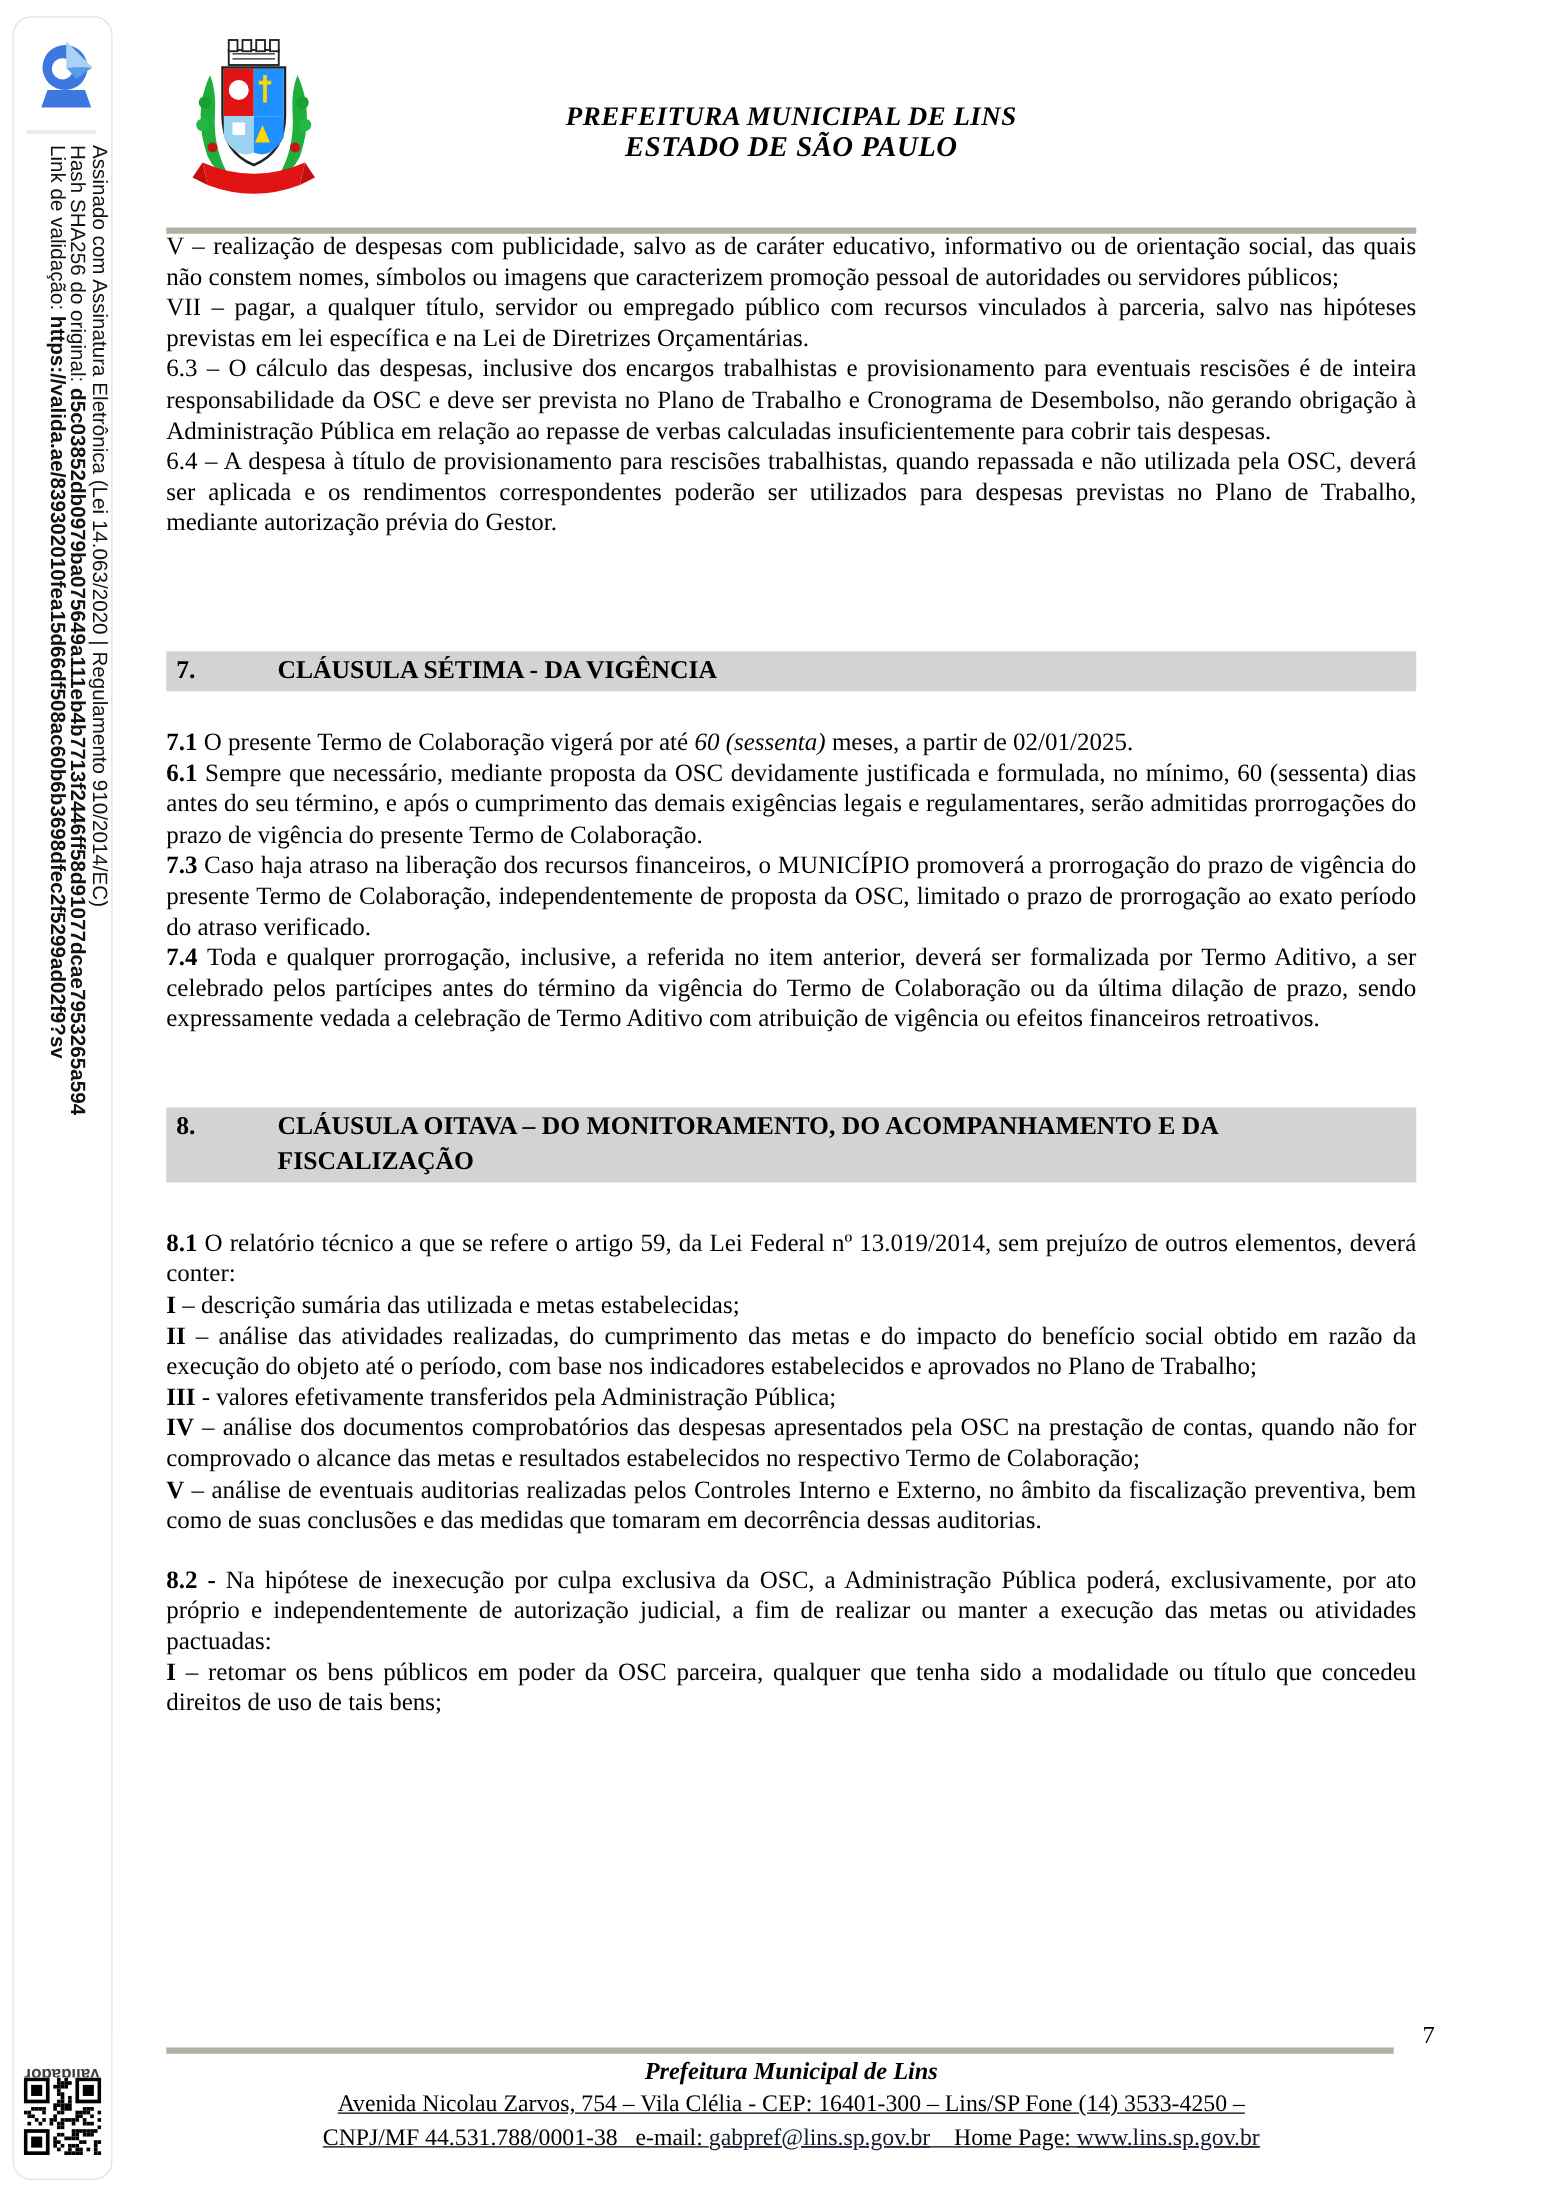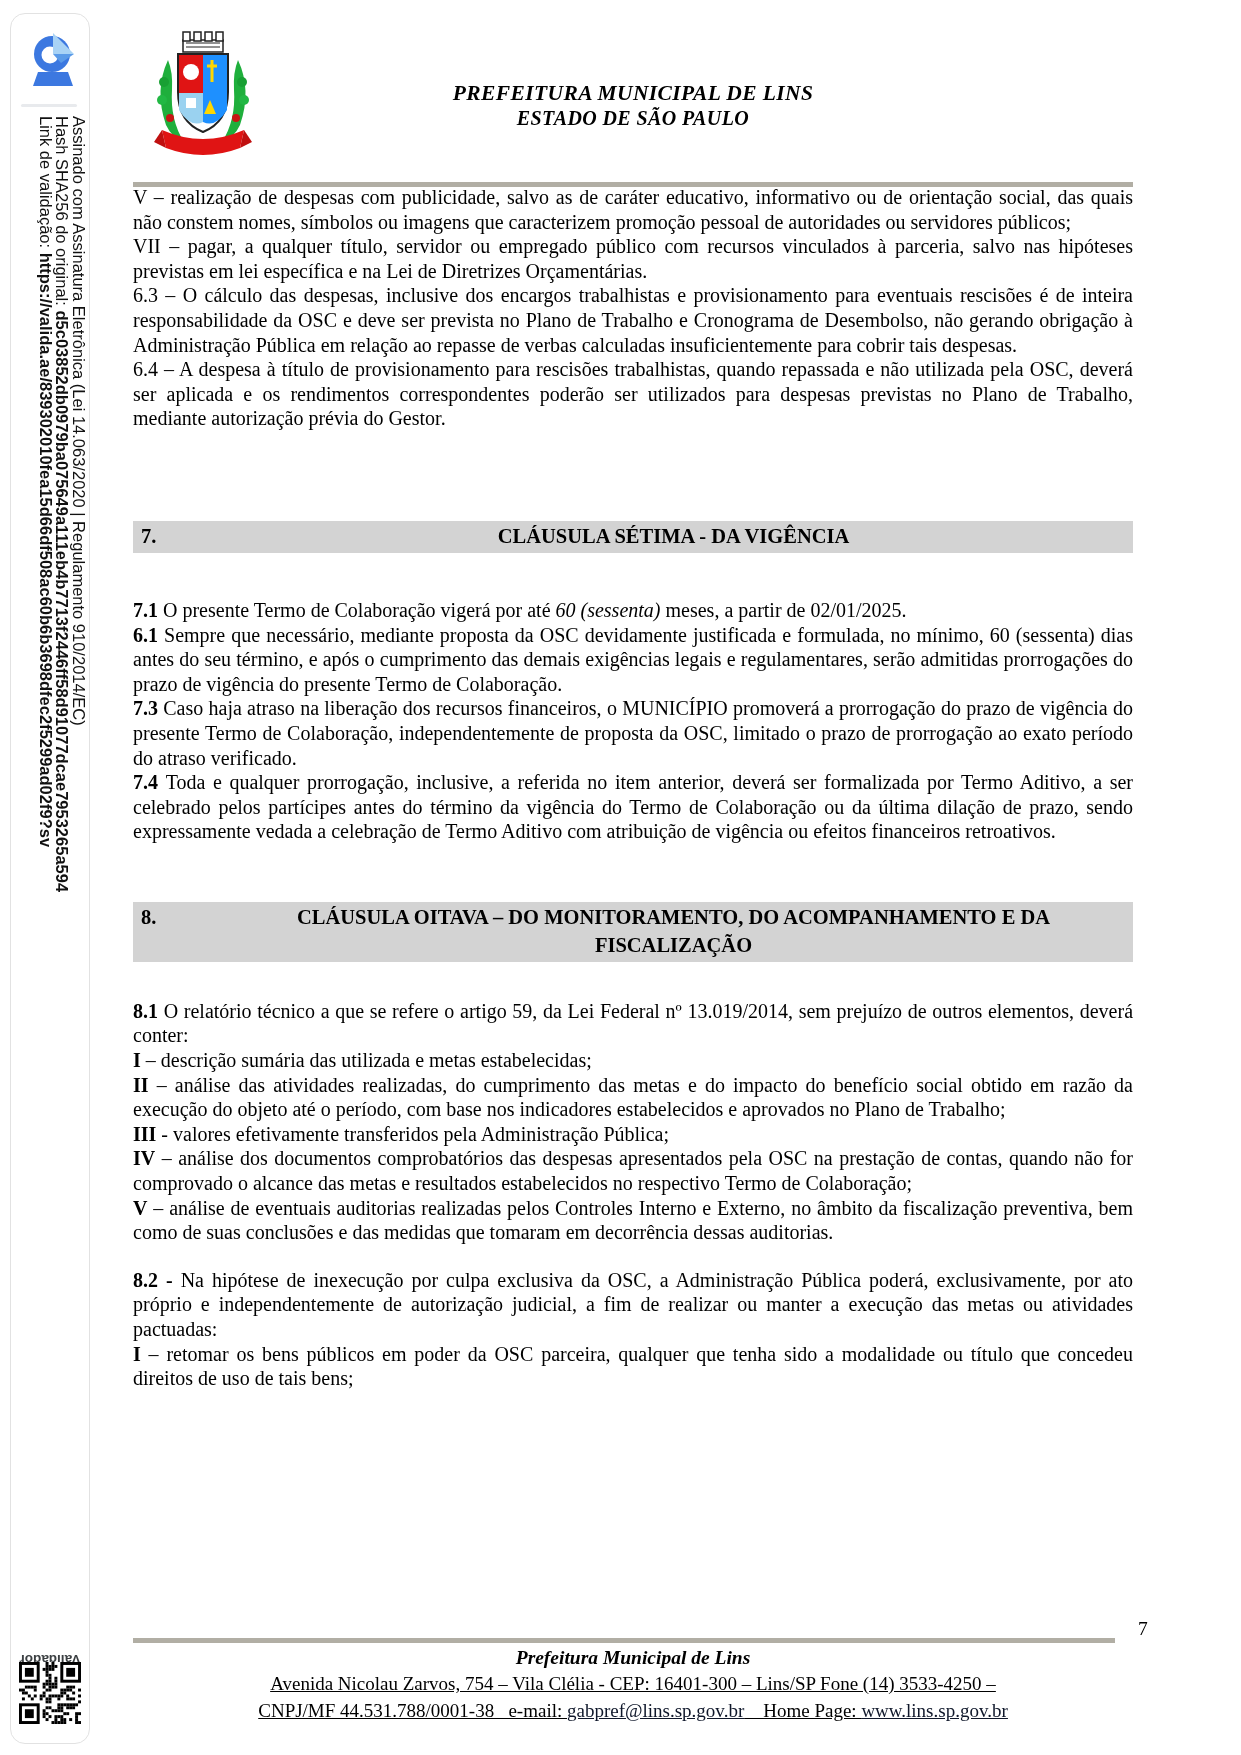--- a/index.html
+++ b/index.html
@@ -19,36 +19,36 @@
   .validador-label{position:absolute;left:0px;top:1638px;width:78px;text-align:center;
            transform:rotate(180deg);font-family:"Liberation Sans",sans-serif;
            font-size:13.5px;font-weight:bold;color:#3c4043;}
   .qr{position:absolute;left:8px;top:1648px;width:62px;height:62px;}
 
   
   .coat{position:absolute;left:150px;top:30px;width:106px;height:128px;}
   .doc-title{position:absolute;left:233px;top:80px;width:800px;text-align:center;
              font-weight:bold;font-style:italic;letter-spacing:.4px;}
   .doc-title .t1{font-size:21.5px;line-height:26px;}
-  .doc-title .t2{font-size:20px;line-height:24px;}
+  .doc-title .t2{font-size:23px;line-height:24px;}
 
   
   .rule{position:absolute;height:5px;background:#b1aea4;}
   .rule-top{left:133px;top:182px;width:1000px;}
   .rule-bottom{left:133px;top:1638px;width:982px;}
 
   
   .doc-body{position:absolute;left:133px;top:185px;width:1000px;}
   .para{margin:0;text-align:justify;font-size:20px;line-height:24.6px;}
   .b{font-weight:bold;}
   .i{font-style:italic;}
   .section-bar{background:#d3d3d3;display:flex;align-items:flex-start;
                padding:1px 8px 3px 8px;font-weight:bold;font-size:20.5px;line-height:28px;}
   .section-num{width:81px;flex:none;}
-  .section-title{flex:1;text-align:center;}
+  .section-title{flex:1;}
 
   
   .page-num{position:absolute;left:1138px;top:1618px;font-size:19.5px;}
   .footer{position:absolute;left:133px;top:1645px;width:1000px;text-align:center;}
   .f-org{font-weight:bold;font-style:italic;font-size:19.5px;line-height:25px;}
   .f-line{font-size:19px;line-height:27px;text-decoration:underline;}
   .link{color:#0f172a;text-decoration:underline;cursor:pointer;}
 </style>
 </head>
 <body>
@@ -251,21 +251,21 @@
       <p class="para"><span>V – realização de despesas com publicidade, salvo as de caráter educativo, informativo ou de orientação social, das quais não constem nomes, símbolos ou imagens que caracterizem promoção pessoal de autoridades ou servidores públicos;</span></p>
       <p class="para"><span>VII – pagar, a qualquer título, servidor ou empregado público com recursos vinculados à parceria, salvo nas hipóteses previstas em lei específica e na Lei de Diretrizes Orçamentárias.</span></p>
       <p class="para"><span>6.3 – O cálculo das despesas, inclusive dos encargos trabalhistas e provisionamento para eventuais rescisões é de inteira responsabilidade da OSC e deve ser prevista no Plano de Trabalho e Cronograma de Desembolso, não gerando obrigação à Administração Pública em relação ao repasse de verbas calculadas insuficientemente para cobrir tais despesas.</span></p>
       <p class="para"><span>6.4 – A despesa à título de provisionamento para rescisões trabalhistas, quando repassada e não utilizada pela OSC, deverá ser aplicada e os rendimentos correspondentes poderão ser utilizados para despesas previstas no Plano de Trabalho, mediante autorização prévia do Gestor.</span></p>
       <div class="section-bar" style="margin-top: 90px;">
         <span class="section-num">7.</span>
         <div class="section-title">
           <div>CLÁUSULA SÉTIMA - DA VIGÊNCIA</div>
         </div>
       </div>
-      <p class="para" style="margin-top: 45px;"><span class="b">7.1 </span><span>O presente Termo de Colaboração vigerá por até </span><span class="i">60 (sessenta)</span><span> meses, a partir de 02/01/2025.</span></p>
+      <p class="para" style="margin-top: 29px;"><span class="b">7.1 </span><span>O presente Termo de Colaboração vigerá por até </span><span class="i">60 (sessenta)</span><span> meses, a partir de 02/01/2025.</span></p>
       <p class="para"><span class="b">6.1 </span><span>Sempre que necessário, mediante proposta da OSC devidamente justificada e formulada, no mínimo, 60 (sessenta) dias antes do seu término, e após o cumprimento das demais exigências legais e regulamentares, serão admitidas prorrogações do prazo de vigência do presente Termo de Colaboração.</span></p>
       <p class="para"><span class="b">7.3 </span><span>Caso haja atraso na liberação dos recursos financeiros, o MUNICÍPIO promoverá a prorrogação do prazo de vigência do presente Termo de Colaboração, independentemente de proposta da OSC, limitado o prazo de prorrogação ao exato período do atraso verificado.</span></p>
       <p class="para"><span class="b">7.4 </span><span>Toda e qualquer prorrogação, inclusive, a referida no item anterior, deverá ser formalizada por Termo Aditivo, a ser celebrado pelos partícipes antes do término da vigência do Termo de Colaboração ou da última dilação de prazo, sendo expressamente vedada a celebração de Termo Aditivo com atribuição de vigência ou efeitos financeiros retroativos.</span></p>
       <div class="section-bar" style="margin-top: 58px;">
         <span class="section-num">8.</span>
         <div class="section-title">
           <div>CLÁUSULA OITAVA – DO MONITORAMENTO, DO ACOMPANHAMENTO E DA</div>
           <div>FISCALIZAÇÃO</div>
         </div>
       </div>

